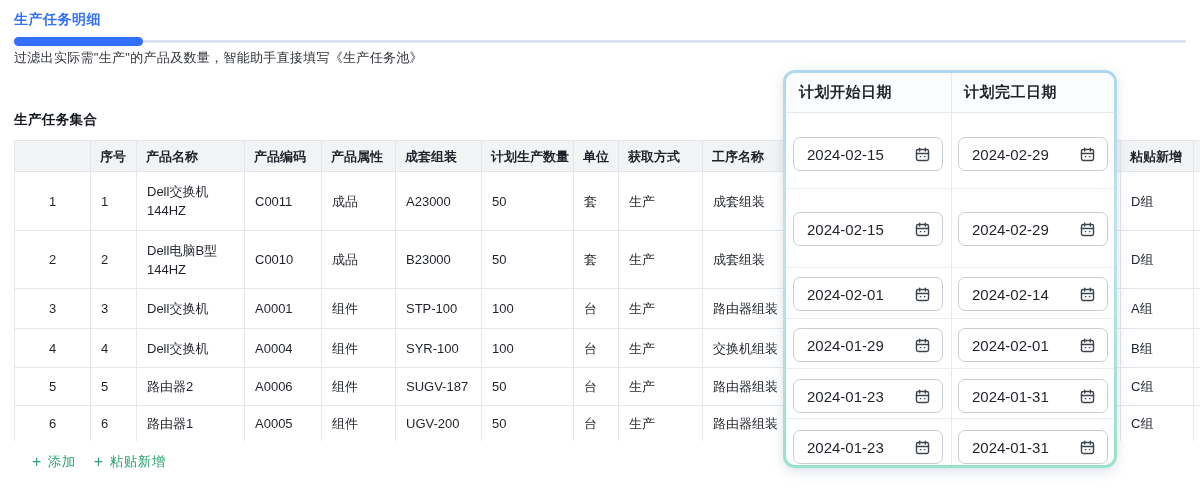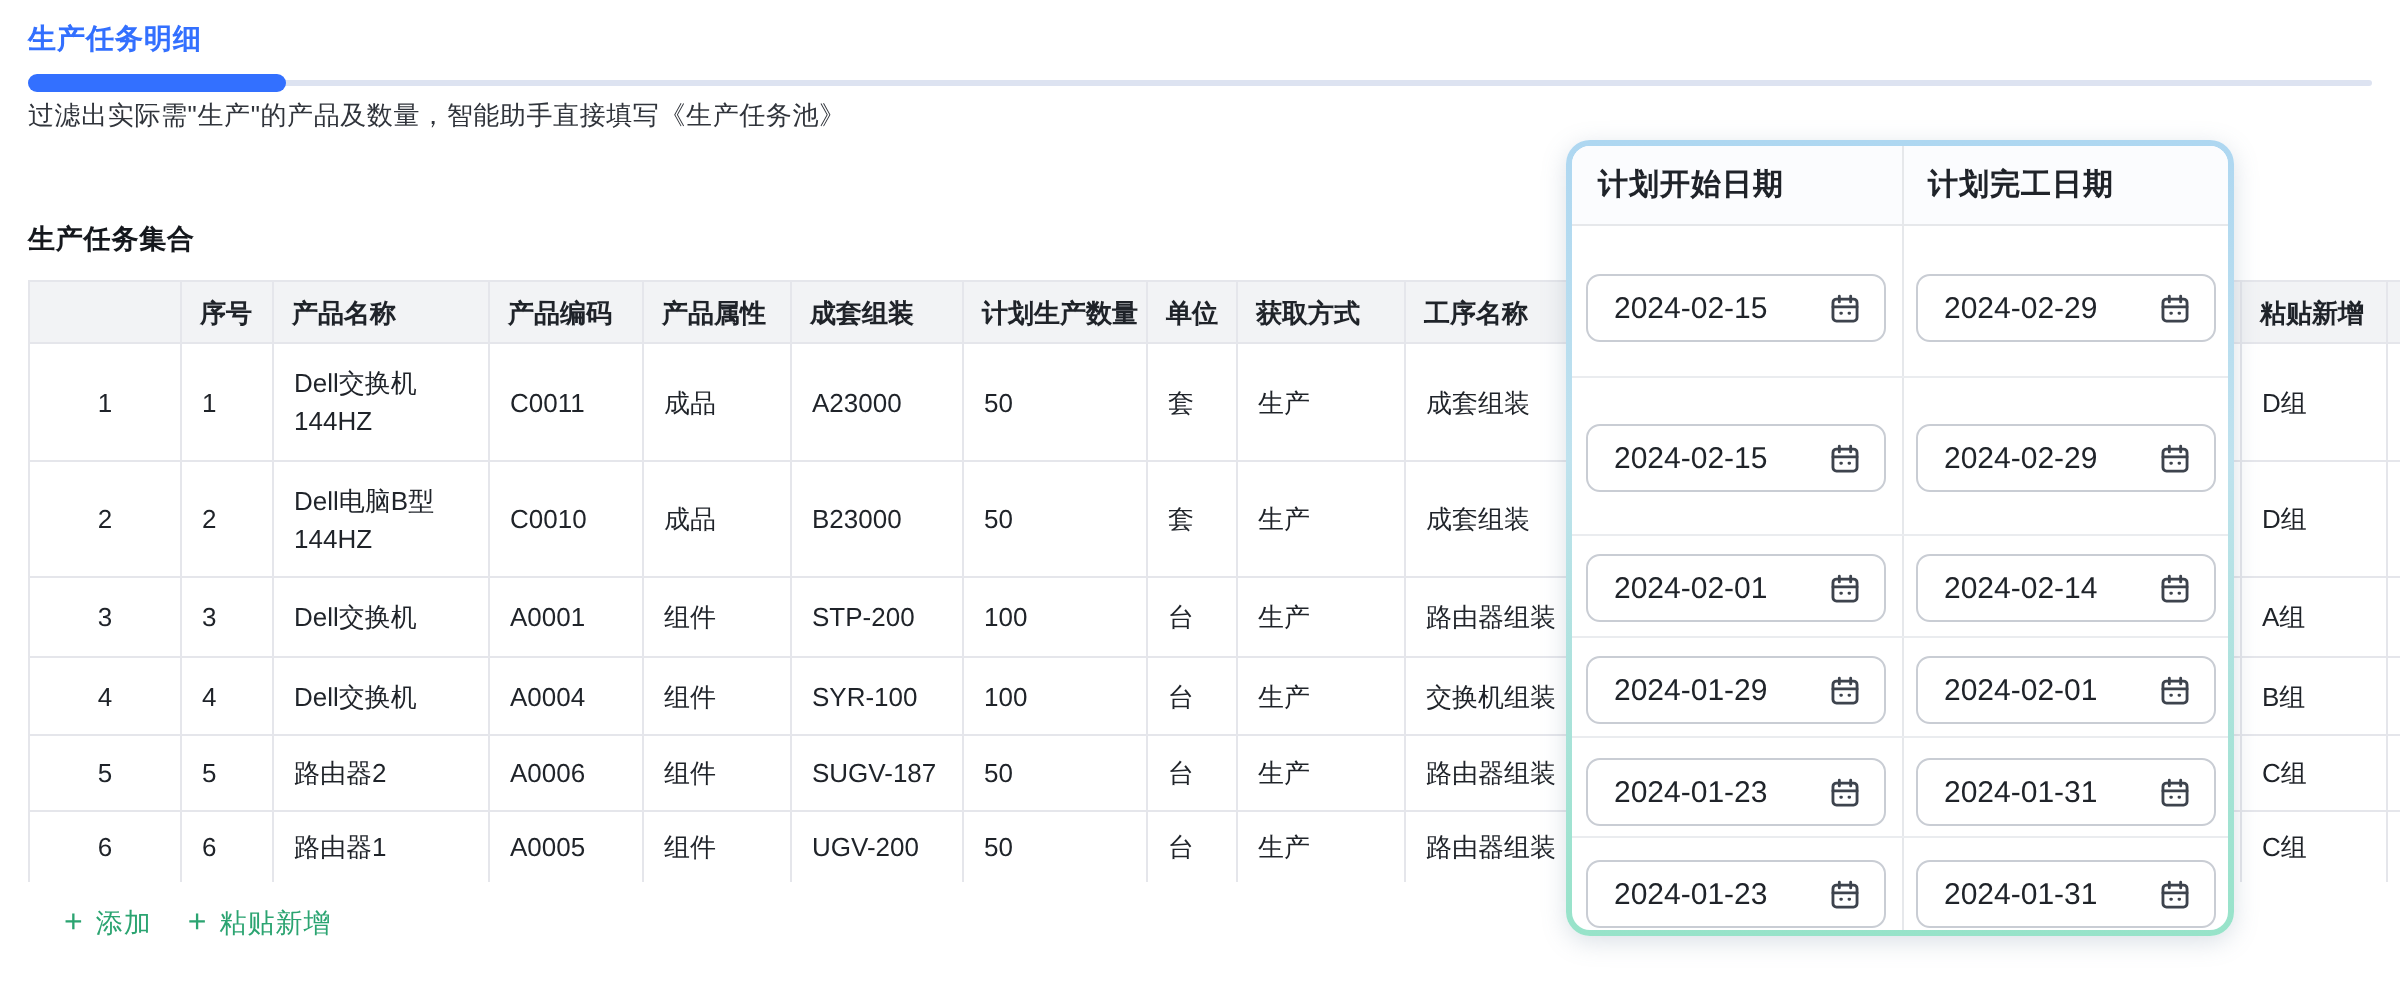--- a/index.html
+++ b/index.html
@@ -175,21 +175,21 @@
           <td>2024-02-29</td>
           <td>D组</td>
           <td></td>
         </tr>
         <tr style="height: 40px;">
           <td class="c-center">3</td>
           <td>3</td>
           <td>Dell交换机</td>
           <td>A0001</td>
           <td>组件</td>
-          <td>STP-200</td>
+          <td>STP-100</td>
           <td>100</td>
           <td>台</td>
           <td>生产</td>
           <td>路由器组装</td>
           <td>2024-02-01</td>
           <td>2024-02-14</td>
           <td>A组</td>
           <td></td>
         </tr>
         <tr style="height: 39px;">

